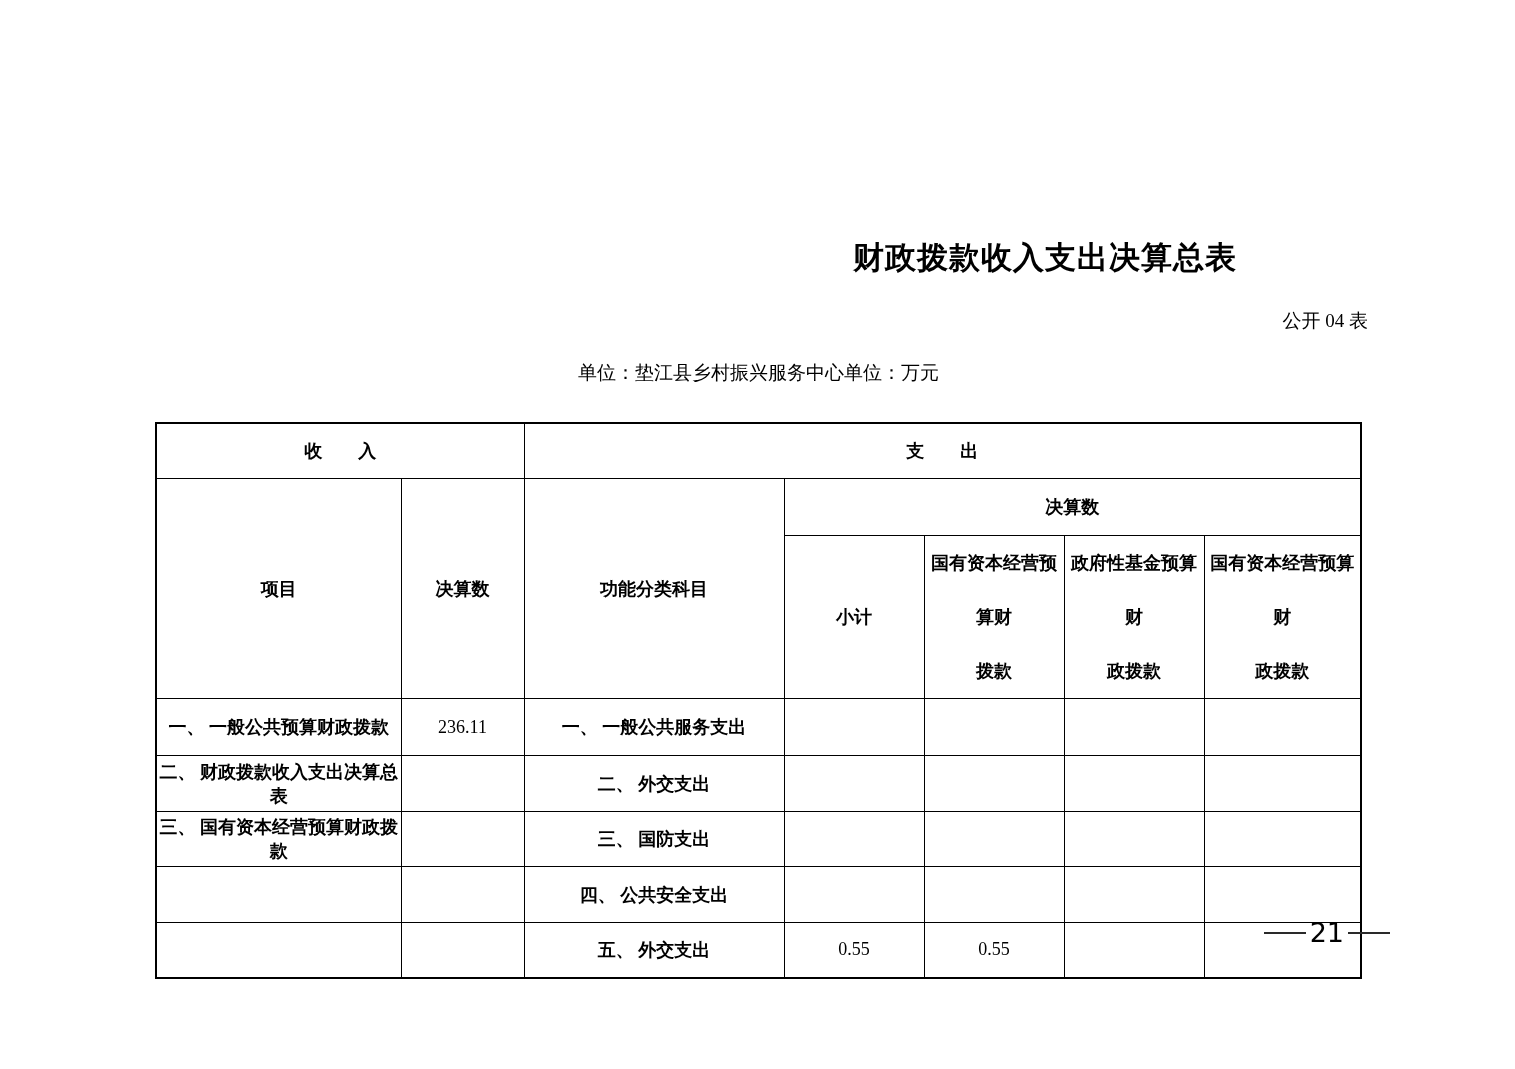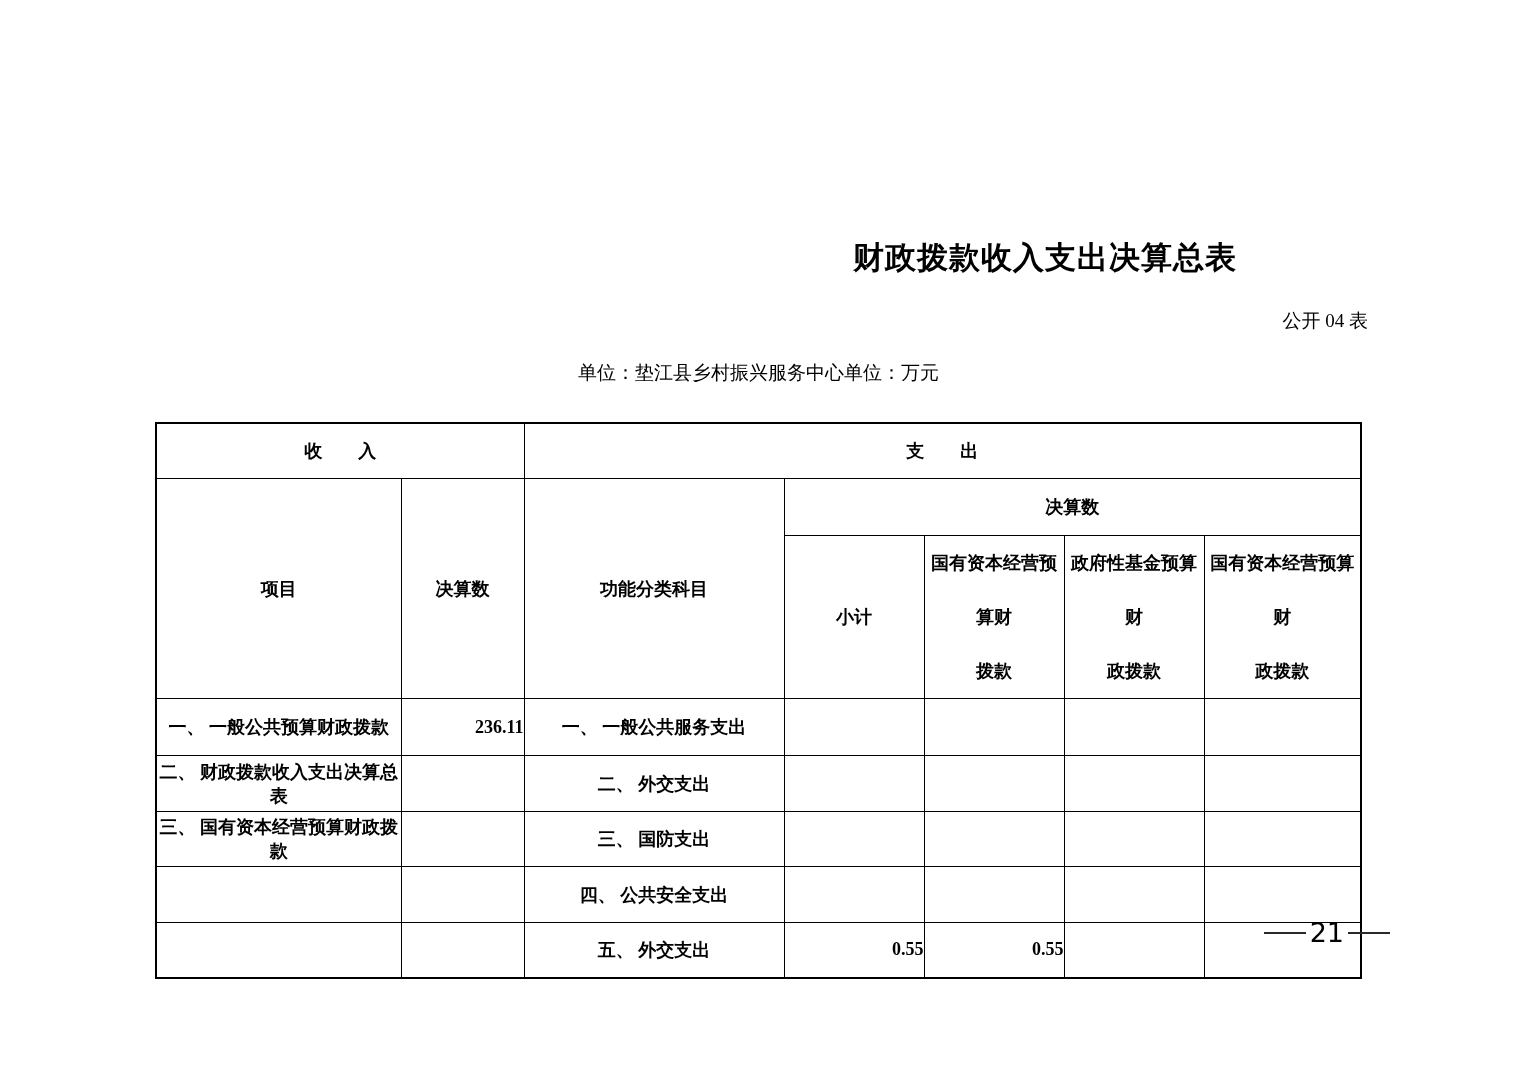--- a/index.html
+++ b/index.html
@@ -28,21 +28,21 @@
     border:1px solid #000;vertical-align:middle;font-size:18px;
     padding:0;overflow:hidden;
   }
   .th{
     font-weight:bold;text-align:center;white-space:pre-line;line-height:54px;
   }
   .lbl{
     font-weight:bold;text-align:center;padding:0 2px;
   }
   .num{
-    text-align:right;padding:0 7px;font-size:17px;font-weight:bold;
+    text-align:center;padding:0 7px;font-size:17px;font-weight:normal;
   }
   tr.h55{height:55px;} tr.h57{height:57px;} tr.h108{height:108px;}
   tr.h56{height:56px;}
   .page-number{
     position:absolute;top:919px;right:125px;
     display:flex;align-items:center;gap:4px;
   }
   .pn-dash{
     display:inline-block;width:42px;height:2px;background:#2a2a2a;
   }

